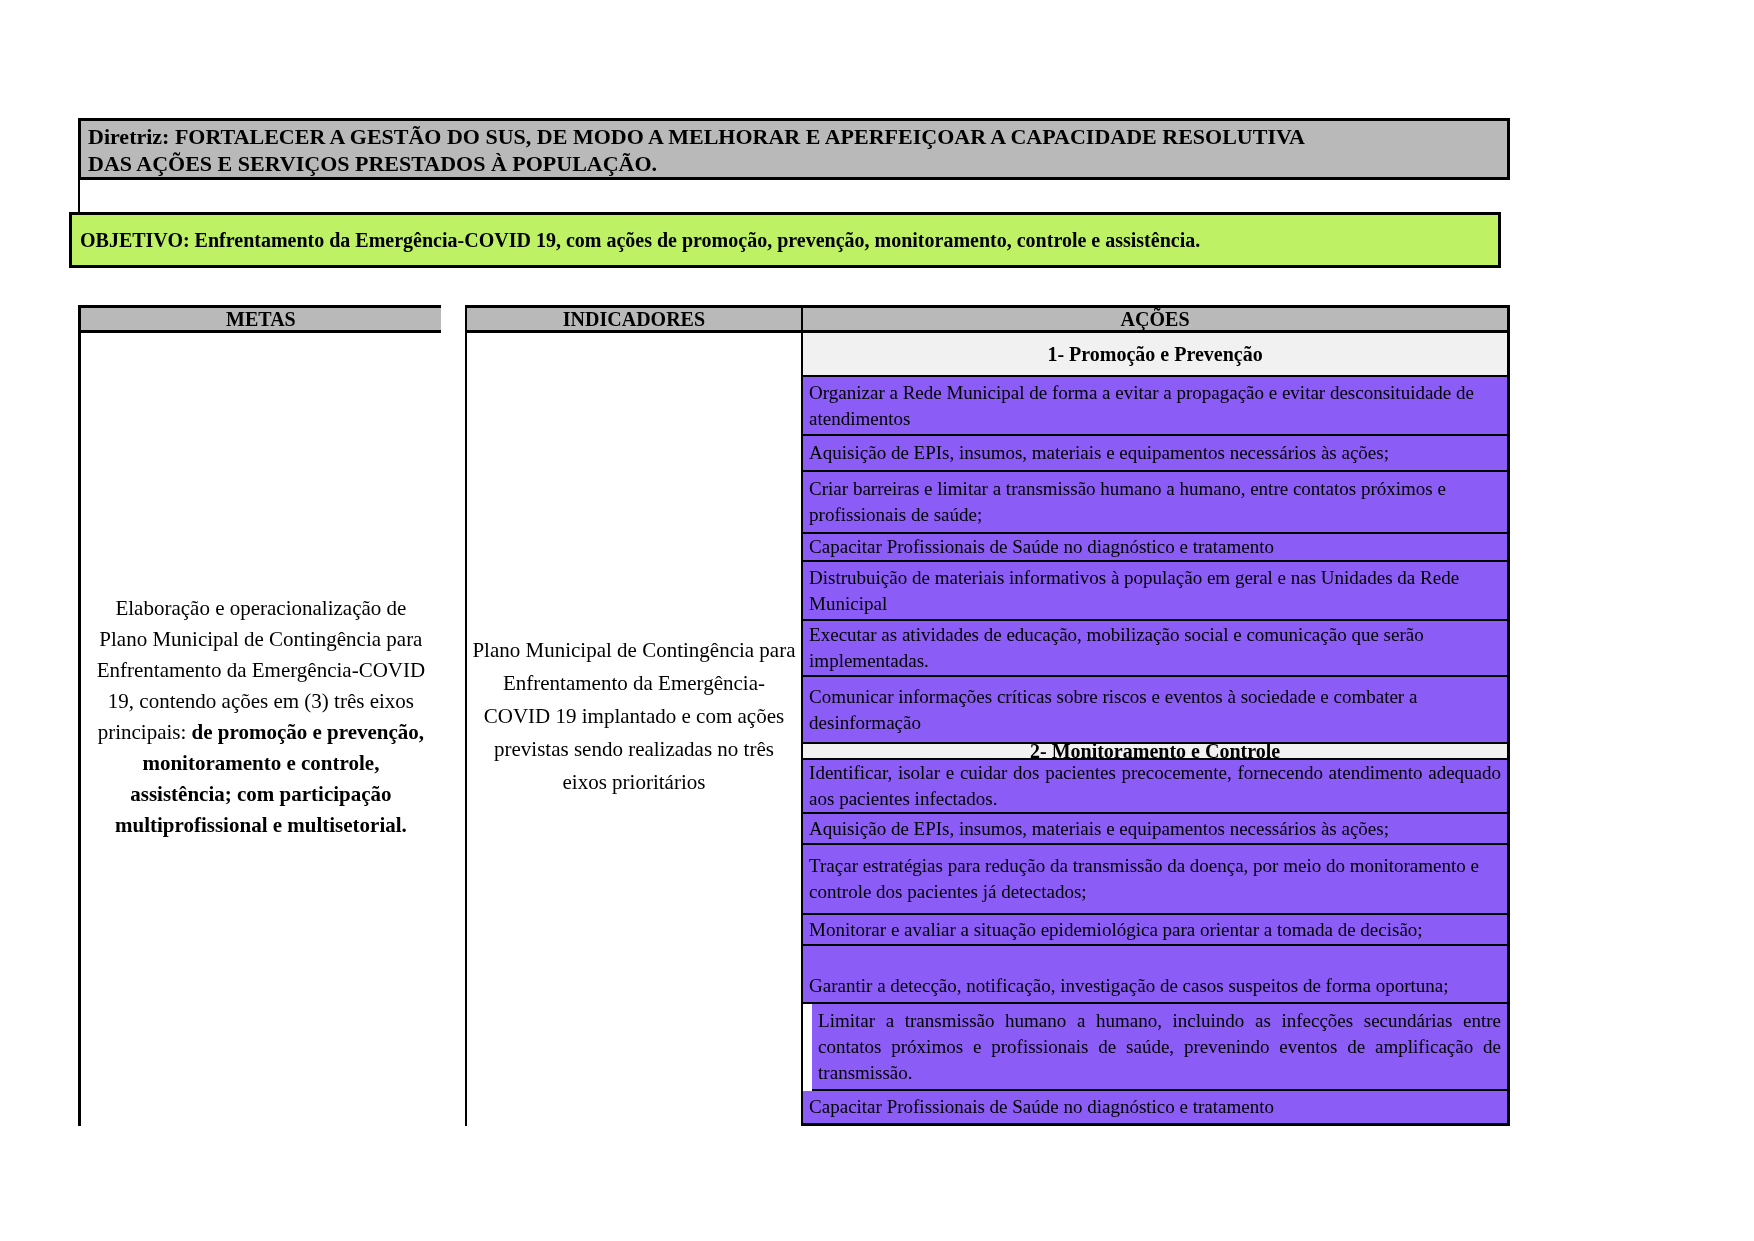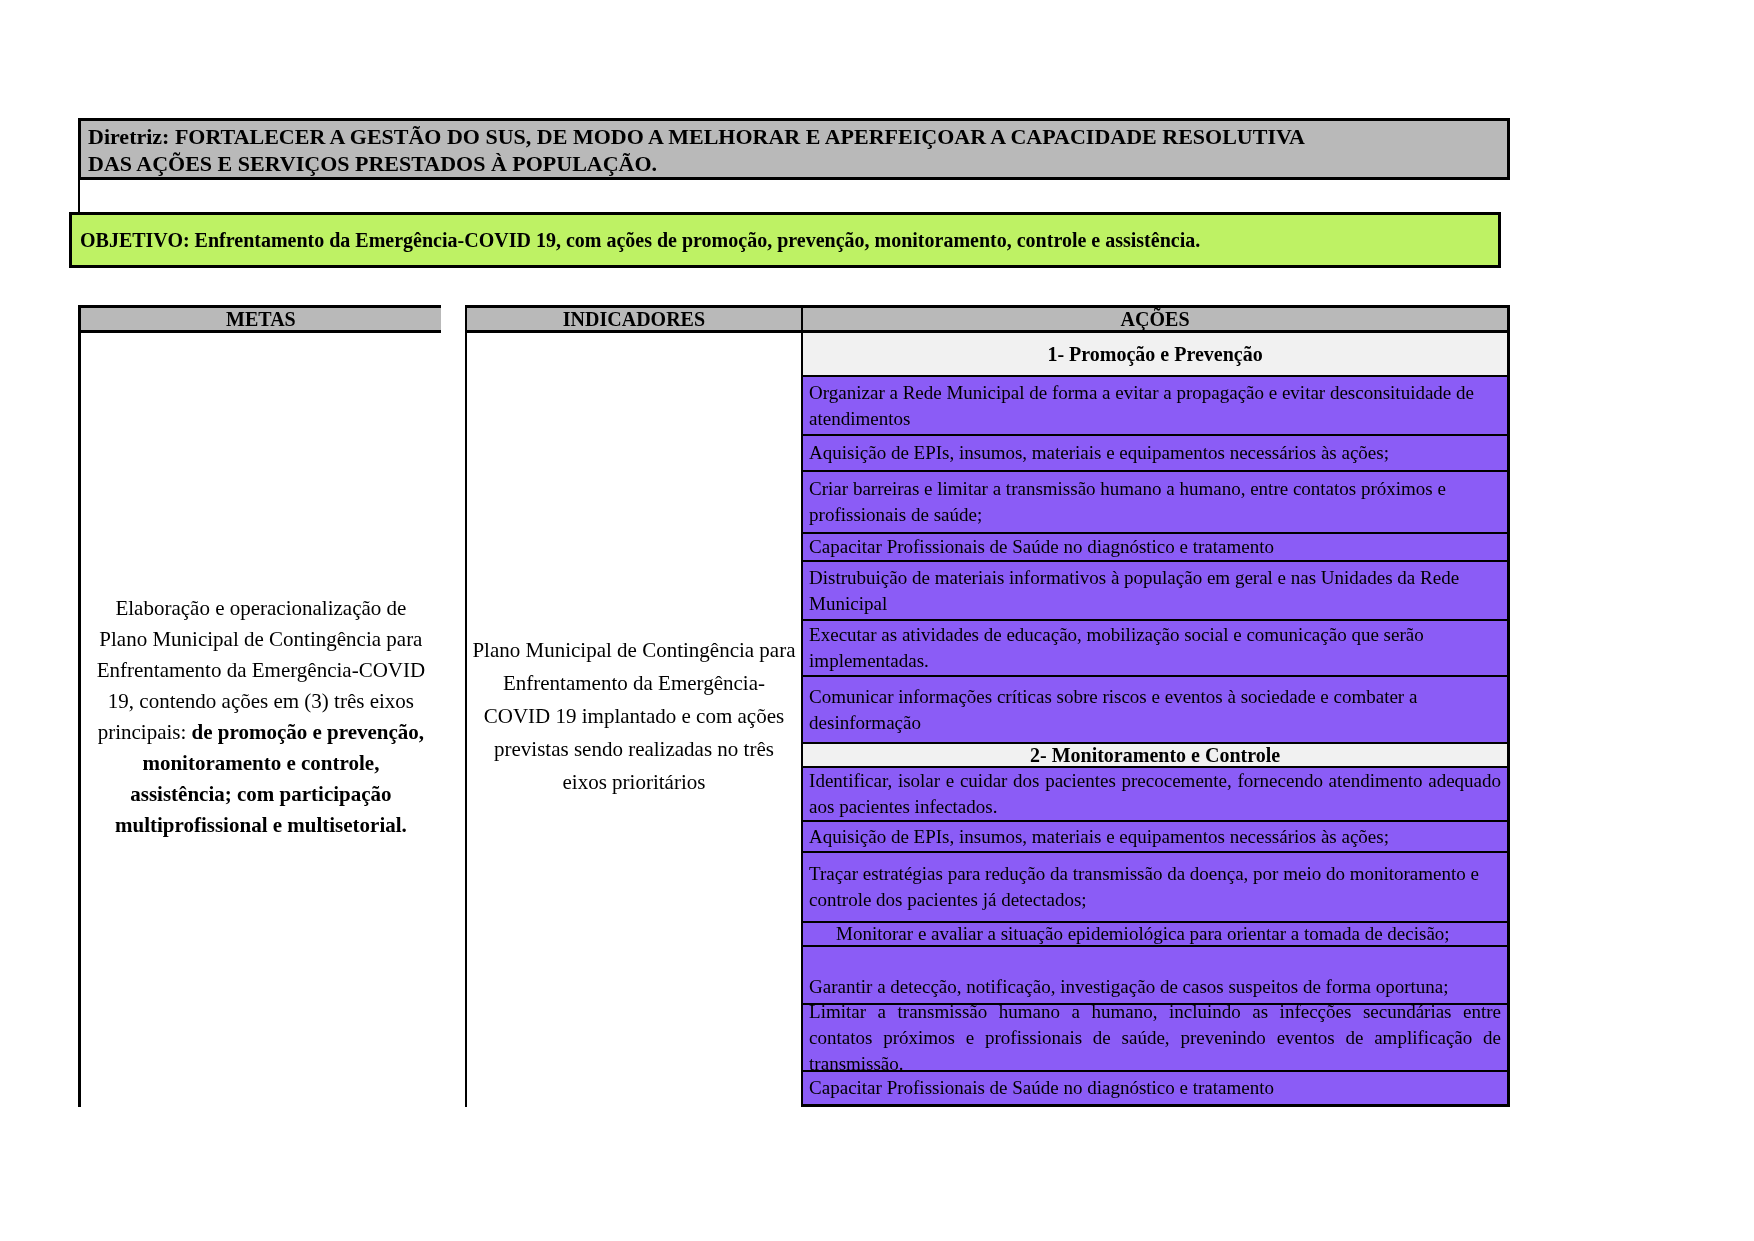--- a/index.html
+++ b/index.html
@@ -100,39 +100,39 @@
           </div>
           <div class="arow arow-action" style="height: 59px;">
             <div class="arow-text">Distrubuição de materiais informativos à população em geral e nas Unidades da Rede Municipal</div>
           </div>
           <div class="arow arow-action" style="height: 56px;">
             <div class="arow-text">Executar as atividades de educação, mobilização social e comunicação que serão implementadas.</div>
           </div>
           <div class="arow arow-action" style="height: 67px;">
             <div class="arow-text">Comunicar informações críticas sobre riscos e eventos à sociedade e combater a desinformação</div>
           </div>
-          <div class="arow arow-section" style="height: 24px;">
+          <div class="arow arow-section" style="height: 16px;">
             <div class="arow-text">2- Monitoramento e Controle</div>
           </div>
           <div class="arow arow-action arow-justify" style="height: 54px;">
             <div class="arow-text">Identificar, isolar e cuidar dos pacientes precocemente, fornecendo atendimento adequado aos pacientes infectados.</div>
           </div>
           <div class="arow arow-action" style="height: 31px;">
             <div class="arow-text">Aquisição de EPIs, insumos, materiais e equipamentos necessários às ações;</div>
           </div>
           <div class="arow arow-action" style="height: 70px;">
             <div class="arow-text">Traçar estratégias para redução da transmissão da doença, por meio do monitoramento e controle dos pacientes já detectados;</div>
           </div>
-          <div class="arow arow-action" style="height: 24px; padding-left: 27px;">
+          <div class="arow arow-action" style="height: 31px;">
             <div class="arow-text">Monitorar e avaliar a situação epidemiológica para orientar a tomada de decisão;</div>
           </div>
           <div class="arow arow-action arow-bottom" style="height: 58px;">
             <div class="arow-text">Garantir a detecção, notificação, investigação de casos suspeitos de forma oportuna;</div>
           </div>
-          <div class="arow arow-action arow-justify" style="height: 67px;">
+          <div class="arow arow-action arow-justify" style="height: 87px; margin-left: 9px;">
             <div class="arow-text">Limitar a transmissão humano a humano, incluindo as infecções secundárias entre contatos próximos e profissionais de saúde, prevenindo eventos de amplificação de transmissão.</div>
           </div>
           <div class="arow arow-action" style="height: 35px;">
             <div class="arow-text">Capacitar Profissionais de Saúde no diagnóstico e tratamento</div>
           </div>
         </div>
     </div>
 
   </div>
 </div>

